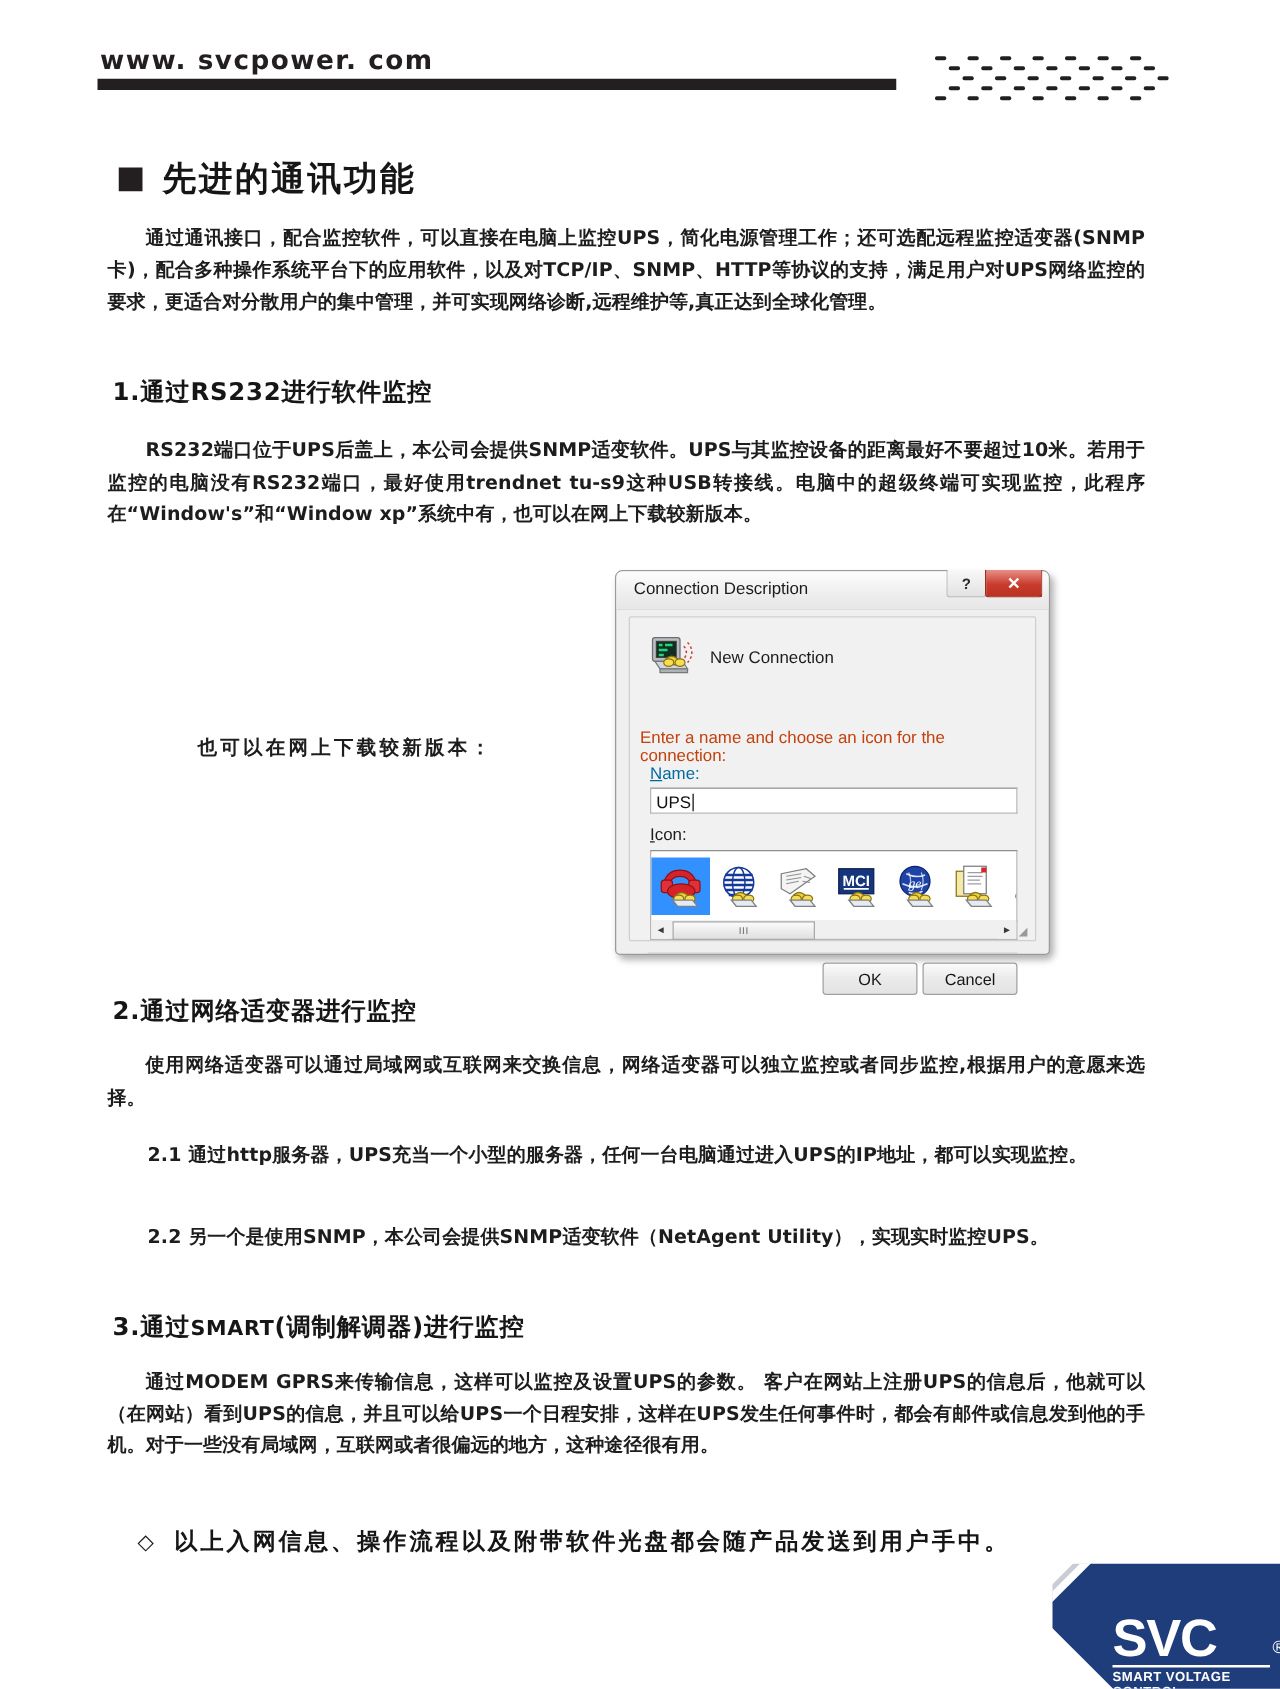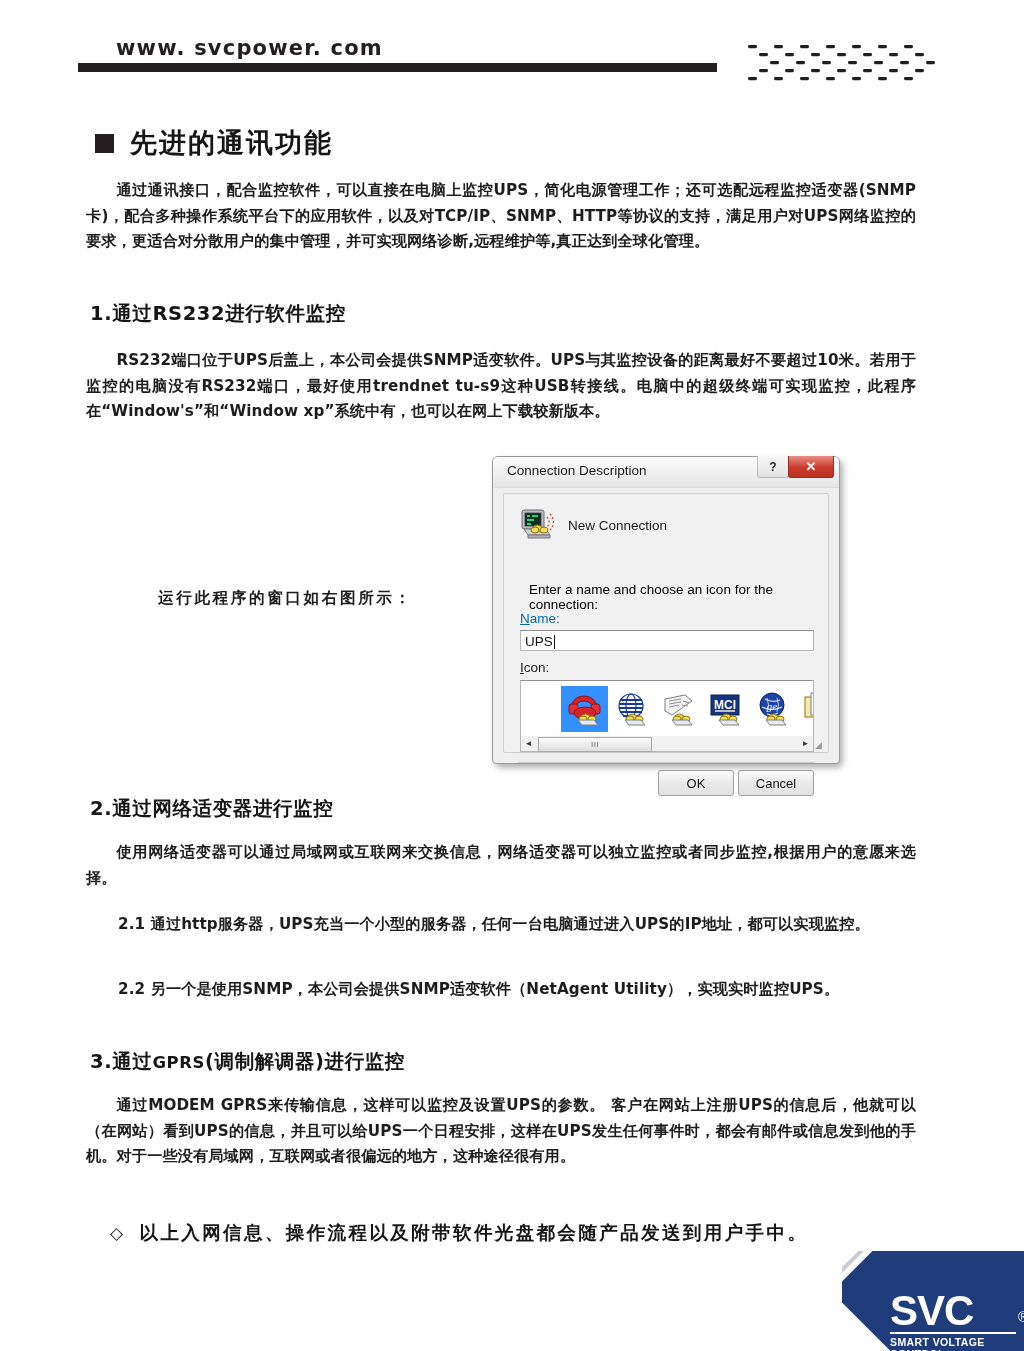--- a/index.html
+++ b/index.html
@@ -12,21 +12,20 @@
     overflow:hidden;
   }
   .page{position:absolute;inset:0;}
 
   
   .site-url{
     position:absolute;left:80px;top:36px;
     font-size:21px;letter-spacing:1.2px;font-weight:700;
     color:#231f20;
     font-family:"DejaVu Sans",sans-serif;
-    margin-left:36px;
   }
   .header-rule{
     position:absolute;left:78px;top:63px;width:639px;height:9px;
     background:#231f20;
   }
   .chevrons{
     position:absolute;left:745px;top:36px;width:190px;height:48px;
   }
 
   
@@ -119,42 +118,42 @@
     position:absolute;left:10px;top:36px;right:10px;bottom:10px;
     background:#f1f1f1;
     border:1px solid #cfcfcf;
     border-radius:2px;
   }
   .conn-row{
     position:absolute;left:16px;top:14px;display:flex;align-items:center;gap:10px;
   }
   .conn-label{font-size:13.5px;color:#1c1c1c;}
   .prompt{
-    position:absolute;left:25px;top:88px;font-size:13.5px;color:#000000;
+    position:absolute;left:8px;top:88px;font-size:13.5px;color:#c2410c;
   }
   .name-label{
     position:absolute;left:16px;top:117px;font-size:13.5px;color:#0369a1;
   }
   .name-label u{text-decoration:underline;}
   .name-input{
     position:absolute;left:16px;top:136px;right:14px;height:21px;
     background:#ffffff;border:1px solid #b7b7b7;border-top-color:#8f8f8f;
     font-size:13.5px;color:#111;
     padding:2px 16px 0 4px;box-sizing:border-box;
     display:flex;align-items:center;
   }
   .caret{display:inline-block;width:1px;height:14px;background:#111;margin-left:1px;}
   .icon-label{
     position:absolute;left:16px;top:166px;font-size:13.5px;color:#1c1c1c;
   }
   .icon-box{
     position:absolute;left:16px;top:186px;right:14px;height:56px;
     background:#ffffff;border:1px solid #b7b7b7;border-top-color:#8f8f8f;
     overflow:hidden;
-    display:flex;align-items:center;padding-left:40px;
+    display:flex;align-items:center;
   }
   .icon-cell{
     width:47px;height:46px;flex:0 0 47px;
     display:flex;align-items:center;justify-content:center;
     position:relative;
   }
   .icon-cell.selected{background:#3390ff;}
   .hscroll{
     position:absolute;left:16px;top:242px;right:14px;height:16px;
     background:#f0f0f0;border:1px solid #b7b7b7;border-top:none;
@@ -282,21 +281,21 @@
   <div class="title-row">
     <span class="title-bullet"></span>
     <span class="title-text">先进的通讯功能</span>
   </div>
 
   <div class="para indent" style="left:86px;top:178px;width:830px;">通过通讯接口，配合监控软件，可以直接在电脑上监控UPS，简化电源管理工作；还可选配远程监控适变器(SNMP卡)，配合多种操作系统平台下的应用软件，以及对TCP/IP、SNMP、HTTP等协议的支持，满足用户对UPS网络监控的要求，更适合对分散用户的集中管理，并可实现网络诊断,远程维护等,真正达到全球化管理。</div>
 
   <div class="sec-head" style="left:90px;top:300px;">1.通过RS232进行软件监控</div>
   <div class="para indent" style="left:86px;top:348px;width:830px;">RS232端口位于UPS后盖上，本公司会提供SNMP适变软件。UPS与其监控设备的距离最好不要超过10米。若用于监控的电脑没有RS232端口，最好使用trendnet tu-s9这种USB转接线。电脑中的超级终端可实现监控，此程序在“Window's”和“Window xp”系统中有，也可以在网上下载较新版本。</div>
 
-  <div class="caption">运行此程序的窗口如右图所示：</div>
+  <div class="caption">也可以在网上下载较新版本：</div>
 
   <div class="dlg-shadow"></div>
   <div class="dlg">
 
     <div class="dlg-titlebar">
       <div class="dlg-title">Connection Description</div>
       <div class="btn-help">?</div>
       <div class="btn-close">✕</div>
     </div>
 
@@ -463,21 +462,21 @@
     </div>
   </div>
 
   <div class="sec-head" style="left:90px;top:795px;">2.通过网络适变器进行监控</div>
   <div class="para indent" style="left:86px;top:840px;width:830px;">使用网络适变器可以通过局域网或互联网来交换信息，网络适变器可以独立监控或者同步监控,根据用户的意愿来选择。</div>
 
   <div class="para" style="left:118px;top:912px;width:798px;">2.1 通过http服务器，UPS充当一个小型的服务器，任何一台电脑通过进入UPS的IP地址，都可以实现监控。</div>
   <div class="para" style="left:118px;top:977px;width:798px;">2.2 另一个是使用SNMP，本公司会提供SNMP适变软件（NetAgent Utility），实现实时监控UPS。</div>
 
   <div class="sec-head" style="left:90px;top:1048px;">
-    <span>3.通过</span><span class="small">GPRS</span><span>(调制解调器)进行监控</span>
+    <span>3.通过</span><span class="small">SMART</span><span>(调制解调器)进行监控</span>
   </div>
   <div class="para indent" style="left:86px;top:1093px;width:830px;">通过MODEM GPRS来传输信息，这样可以监控及设置UPS的参数。 客户在网站上注册UPS的信息后，他就可以（在网站）看到UPS的信息，并且可以给UPS一个日程安排，这样在UPS发生任何事件时，都会有邮件或信息发到他的手机。对于一些没有局域网，互联网或者很偏远的地方，这种途径很有用。</div>
 
   <div class="note" style="left:110px;top:1220px;">
     <span class="diamond">◇</span>
     <span>以上入网信息、操作流程以及附带软件光盘都会随产品发送到用户手中。</span>
   </div>
 
   <div class="logo-wrap">
     <div class="logo-diamond"></div>

